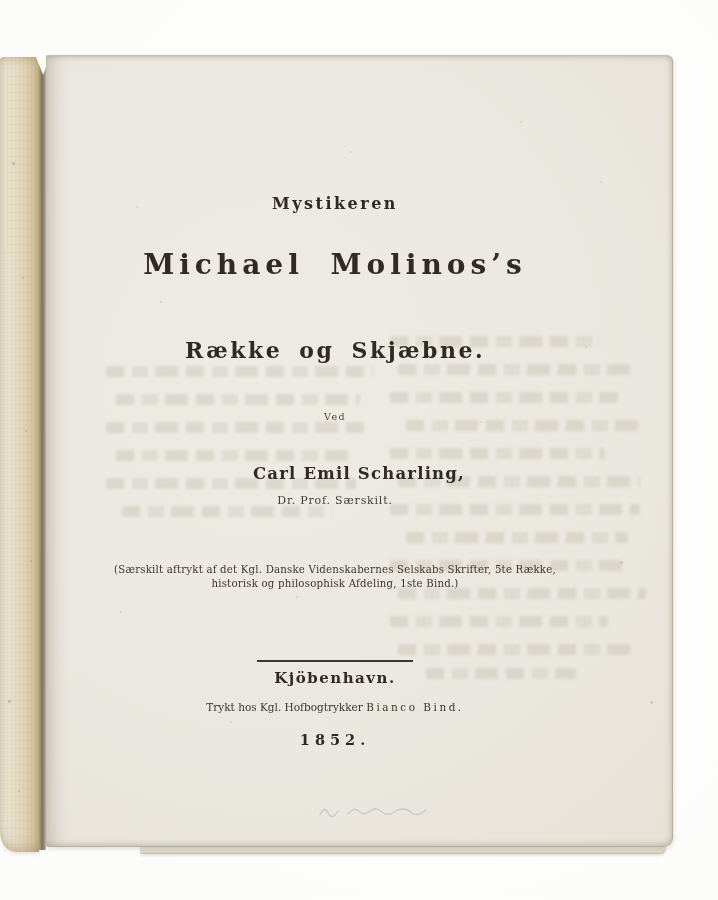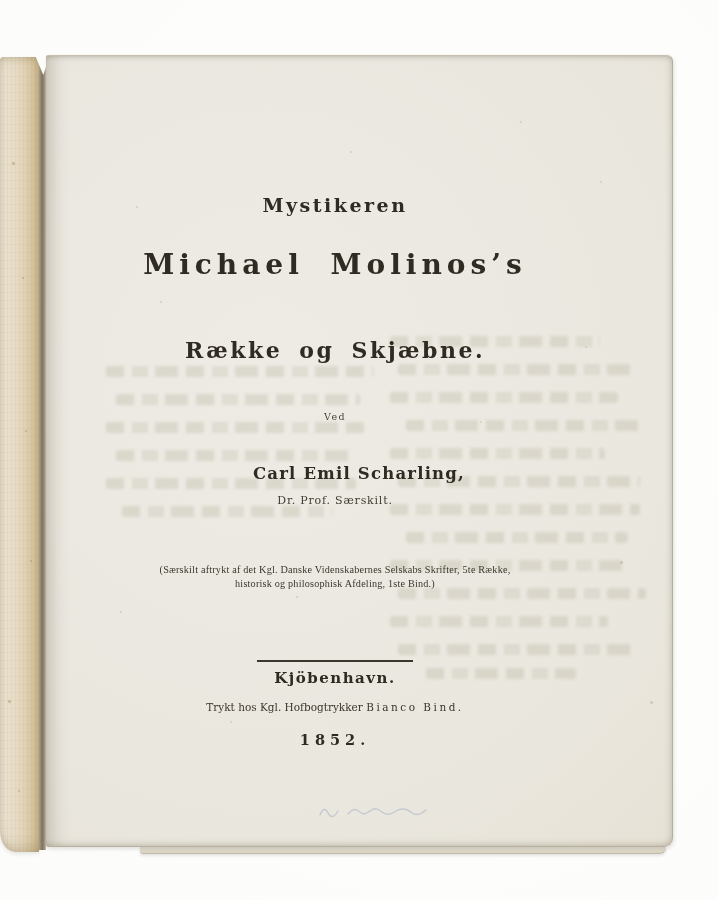--- a/index.html
+++ b/index.html
@@ -48,27 +48,27 @@
   .under-sliver {
     position:absolute; left:140px; top:846px; width:526px; height:7px;
     background: linear-gradient(180deg, #e7e2d5, #dbd4c2);
     border-bottom:1px solid #c3bba8; border-radius:0 0 6px 3px;
     box-shadow: 0 2px 3px rgba(0,0,0,.10);
   }
 
   
   .content { position:absolute; left:0; top:0; width:578px; height:790px; color:#2f2a22; }
   .content > div { position:absolute; left:0; width:100%; text-align:center; white-space:nowrap; }
-  .series      { top:138px; font-size:19px;  font-weight:bold; letter-spacing:2.5px; }
+  .series      { top:138px; font-size:16px;  font-weight:bold; letter-spacing:2.5px; }
   .title       { top:192px; font-size:28px;  font-weight:bold; letter-spacing:5px; word-spacing:12px; }
   .subtitle    { top:281px; font-size:22px;  font-weight:bold; letter-spacing:2.5px; word-spacing:7px; }
   .ved         { top:355px; font-size:9.5px; letter-spacing:1.5px; color:#4a443a; }
   .author      { top:408px; font-size:16.5px;font-weight:bold; letter-spacing:1.2px;margin-left:24px; }
   .author-title{ top:438px; font-size:11px;  letter-spacing:.8px; color:#433d33; }
-  .note        { top:507px; font-size:10.2px; line-height:13.5px; color:#3c362c; letter-spacing:.2px;font-family:Liberation Serif, serif; }
+  .note        { top:507px; font-size:10.2px; line-height:13.5px; color:#3c362c; letter-spacing:.2px; }
   .rule-wrap   { top:591px; }
   .rule        { display:inline-block; width:156px; height:2px; background:#3c372e; }
   .place       { top:613px; font-size:15px;  font-weight:bold; letter-spacing:1.5px; }
   .printer     { top:645px; font-size:10.5px; color:#3c362c; }
   .printer .spaced { letter-spacing:2.5px; }
   .year        { top:675px; font-size:14.5px; font-weight:bold; letter-spacing:5px; }
 
   
   .gl {
     position:absolute; height:11px; border-radius:3px; opacity:.5; filter:blur(1.8px);

